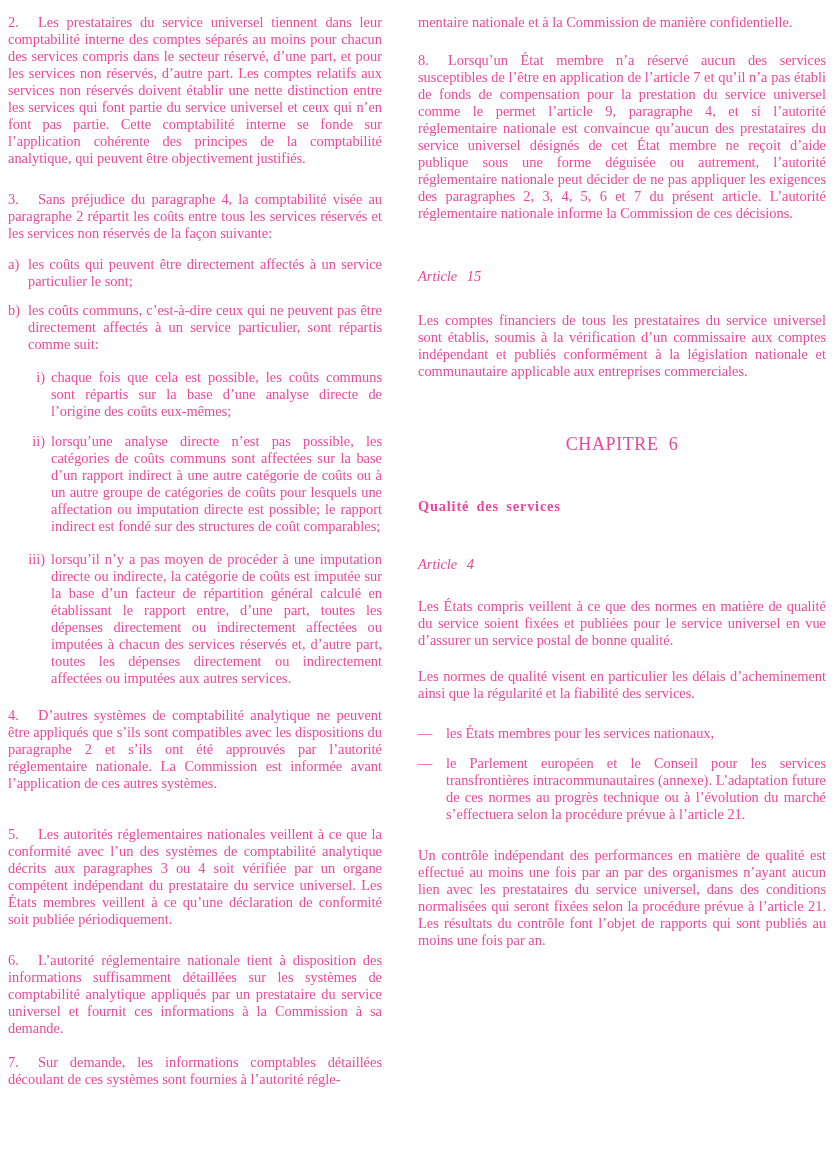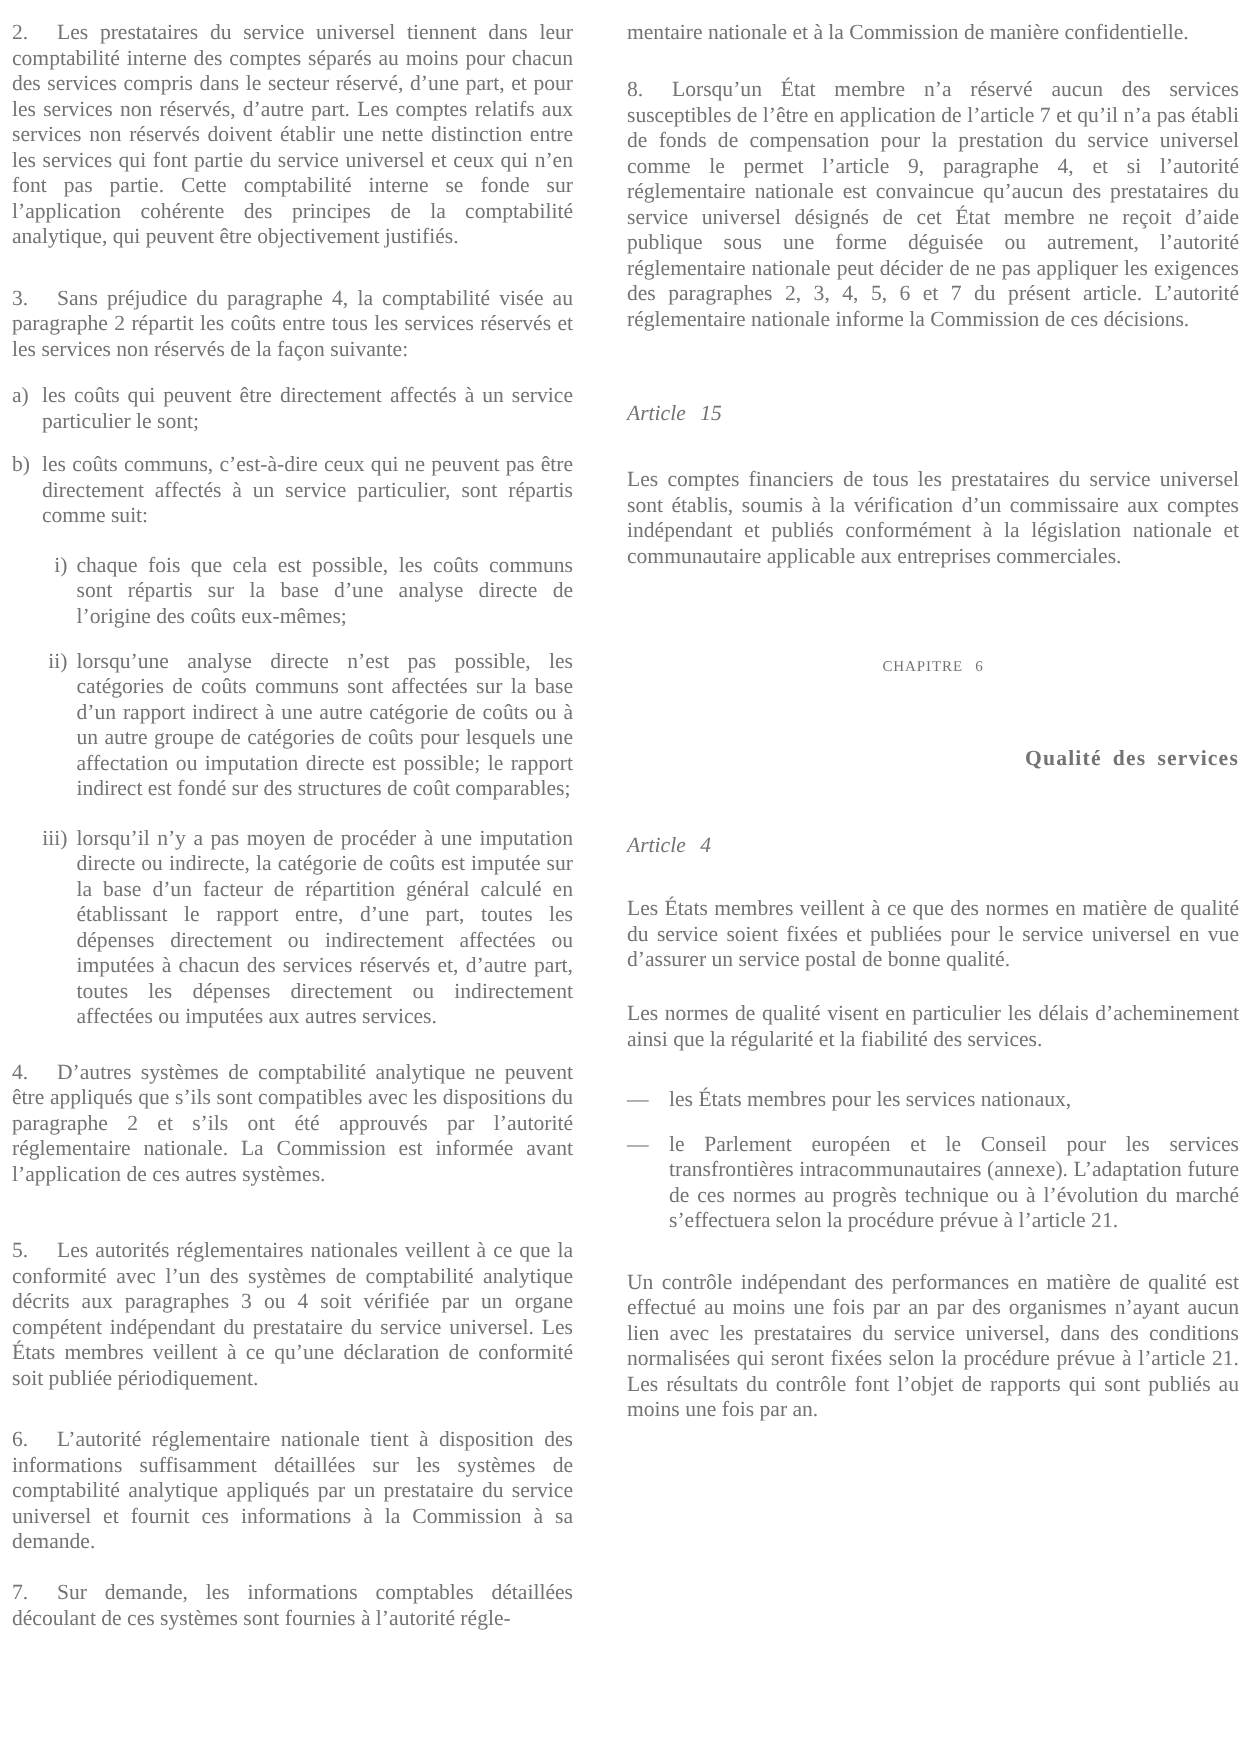--- a/index.html
+++ b/index.html
@@ -5,21 +5,21 @@
   html, body {
     margin: 0;
     padding: 0;
     background: #ffffff;
   }
   .page {
     position: relative;
     width: 835px;
     height: 1174px;
     background: #ffffff;
-    color: #737373;
+    color: #ec4899;
     font-family: "Liberation Serif", "DejaVu Serif", serif;
     font-size: 14.4px;
     line-height: 17px;
     overflow: hidden;
   }
   .col {
     position: absolute;
     top: 14px;
   }
   .col-left  { left: 8px;   width: 374px; }
@@ -64,26 +64,26 @@
     position: absolute;
     left: 0;
     top: 0;
   }
   .article-heading {
     font-style: italic;
     word-spacing: 6px;
   }
   .chapter-heading {
     text-align: center;
-    font-size: 10px;
+    font-size: 18px;
     letter-spacing: 0.6px;
     word-spacing: 5px;
   }
   .section-title {
-    text-align: right;
+    text-align: left;
     font-weight: bold;
     letter-spacing: 0.8px;
     word-spacing: 3px;
   }
 </style>
 </head>
 <body>
 
 <div class="page">
 
@@ -137,21 +137,21 @@
     <p class="para article-heading" style="margin-top:46px">Article 15</p>
 
     <p class="para" style="margin-top:27px"><span>Les comptes financiers de tous les prestataires du service universel sont établis, soumis à la vérification d’un commissaire aux comptes indépendant et publiés conformément à la législation nationale et communautaire applicable aux entreprises commerciales.</span></p>
 
     <p class="para chapter-heading" style="margin-top:56px">CHAPITRE 6</p>
 
     <p class="para section-title" style="margin-top:45px">Qualité des services</p>
 
     <p class="para article-heading" style="margin-top:41px">Article 4</p>
 
-    <p class="para" style="margin-top:25px"><span>Les États membres veillent à ce que des normes en matière de qualité du service soient fixées et publiées pour le service universel en vue d’assurer un service postal de bonne qualité.</span></p>
+    <p class="para" style="margin-top:25px"><span>Les États compris veillent à ce que des normes en matière de qualité du service soient fixées et publiées pour le service universel en vue d’assurer un service postal de bonne qualité.</span></p>
 
     <p class="para" style="margin-top:19px"><span>Les normes de qualité visent en particulier les délais d’acheminement ainsi que la régularité et la fiabilité des services.</span></p>
 
 
     <div class="dash" style="margin-top:23px">
       <span class="marker">—</span>
       <span>les États membres pour les services nationaux,</span>
     </div>
 
     <div class="dash" style="margin-top:13px">

